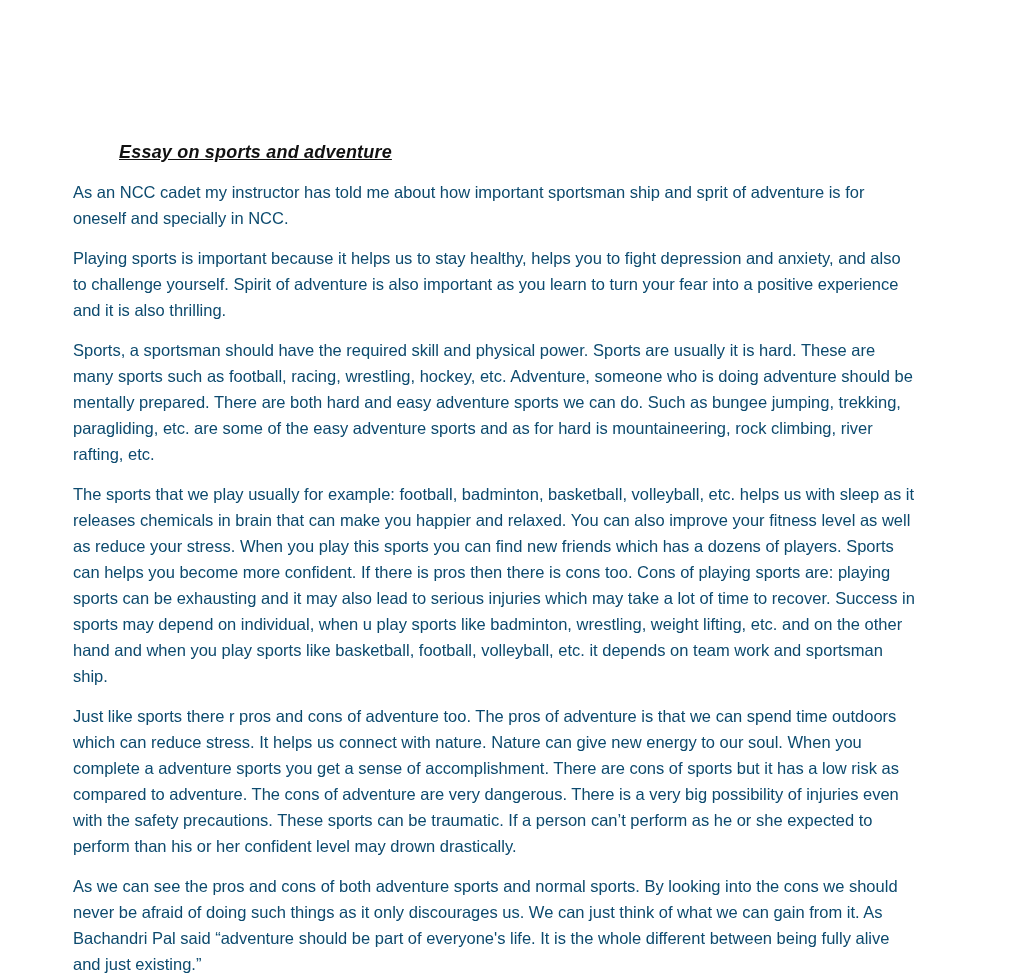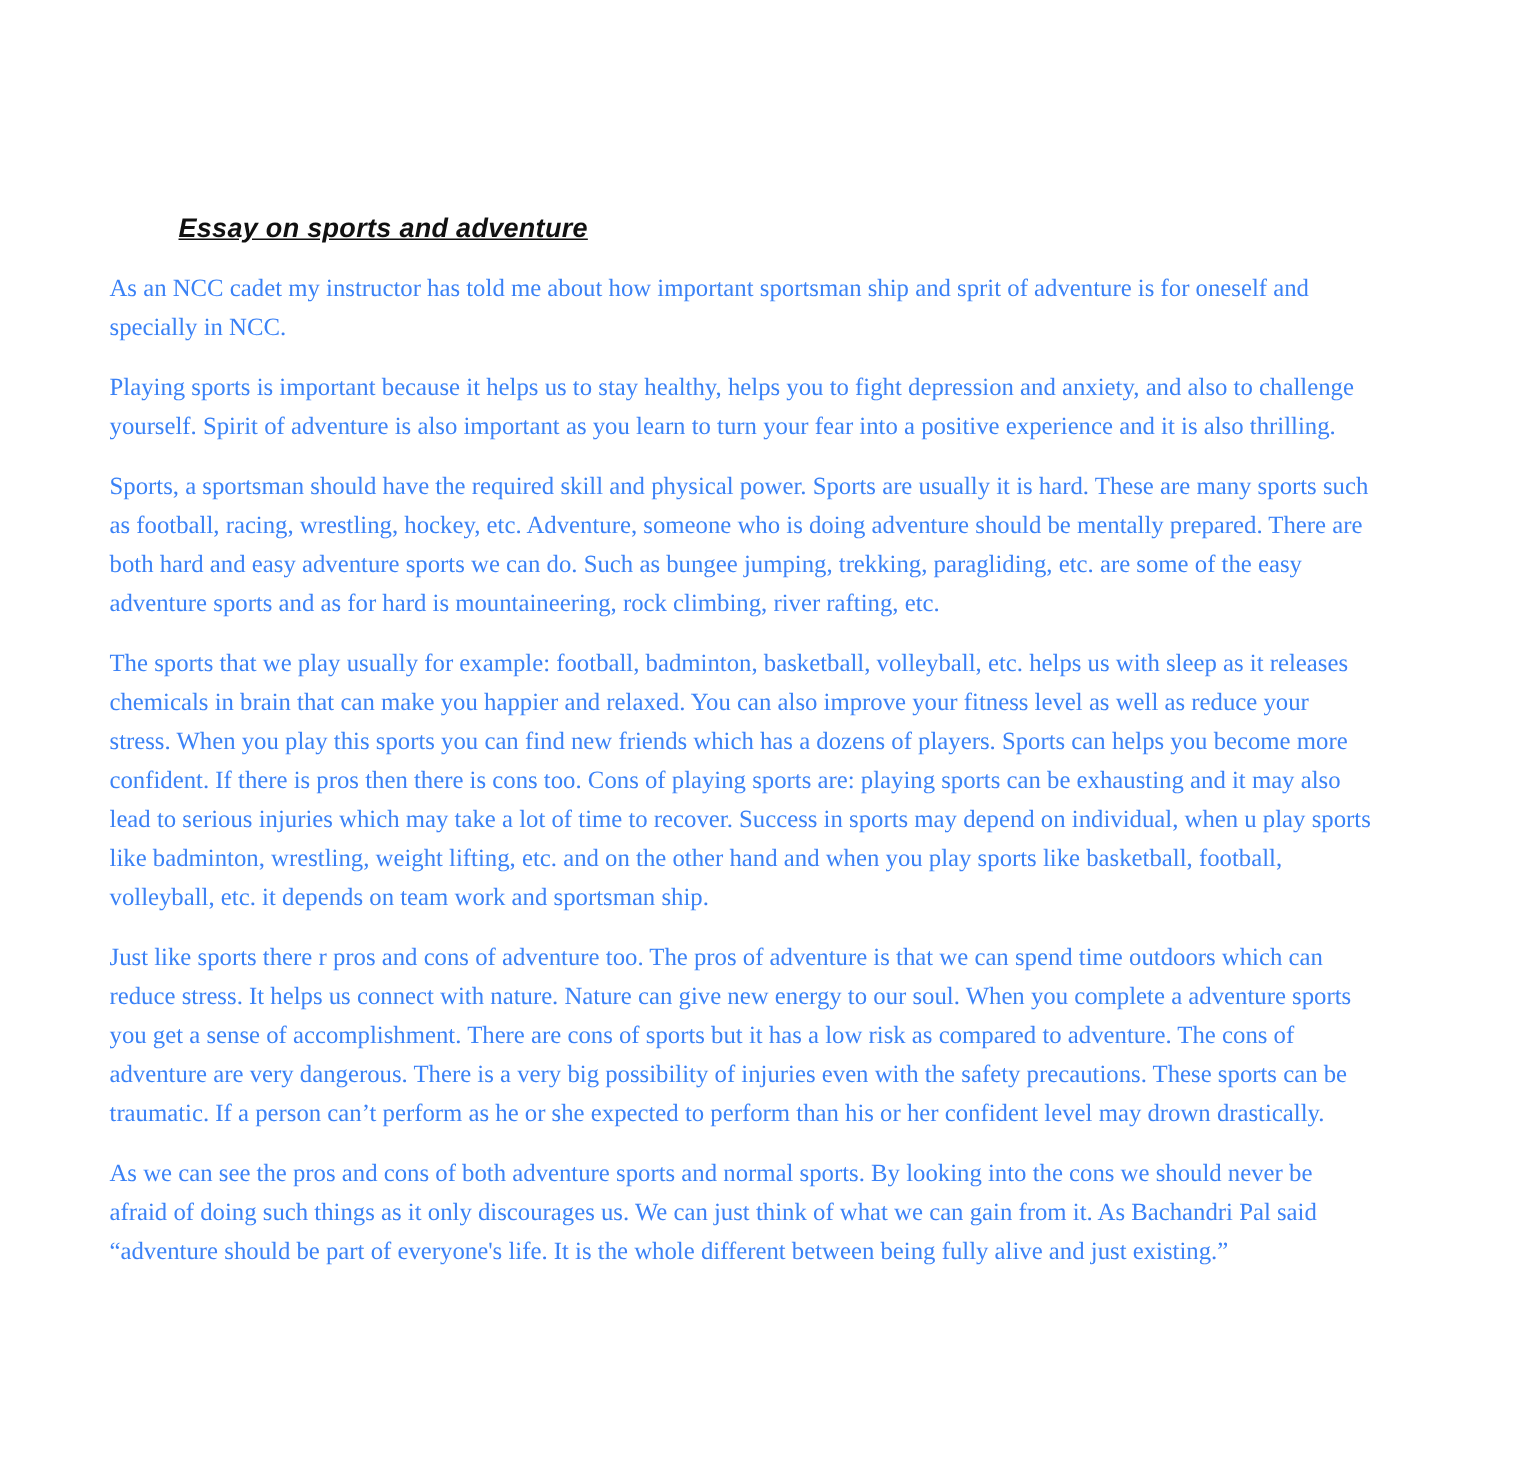--- a/index.html
+++ b/index.html
@@ -32,22 +32,21 @@
     font-style: italic;
     text-decoration: underline;
     color: #111111;
     letter-spacing: 0.2px;
   }
   .essay-paragraph {
     margin: 14px 0 0 0;
     font-size: 16.5px;
     line-height: 26px;
     text-align: left;
-    color: #3b82f6;
-    font-family: Liberation Serif, serif;
+    color: #0c4a6e;
   }
   .essay-paragraph:first-of-type {
     margin-top: 16px;
   }
 </style>
 </head>
 <body>
 
 <div class="page">
   <div class="essay">

